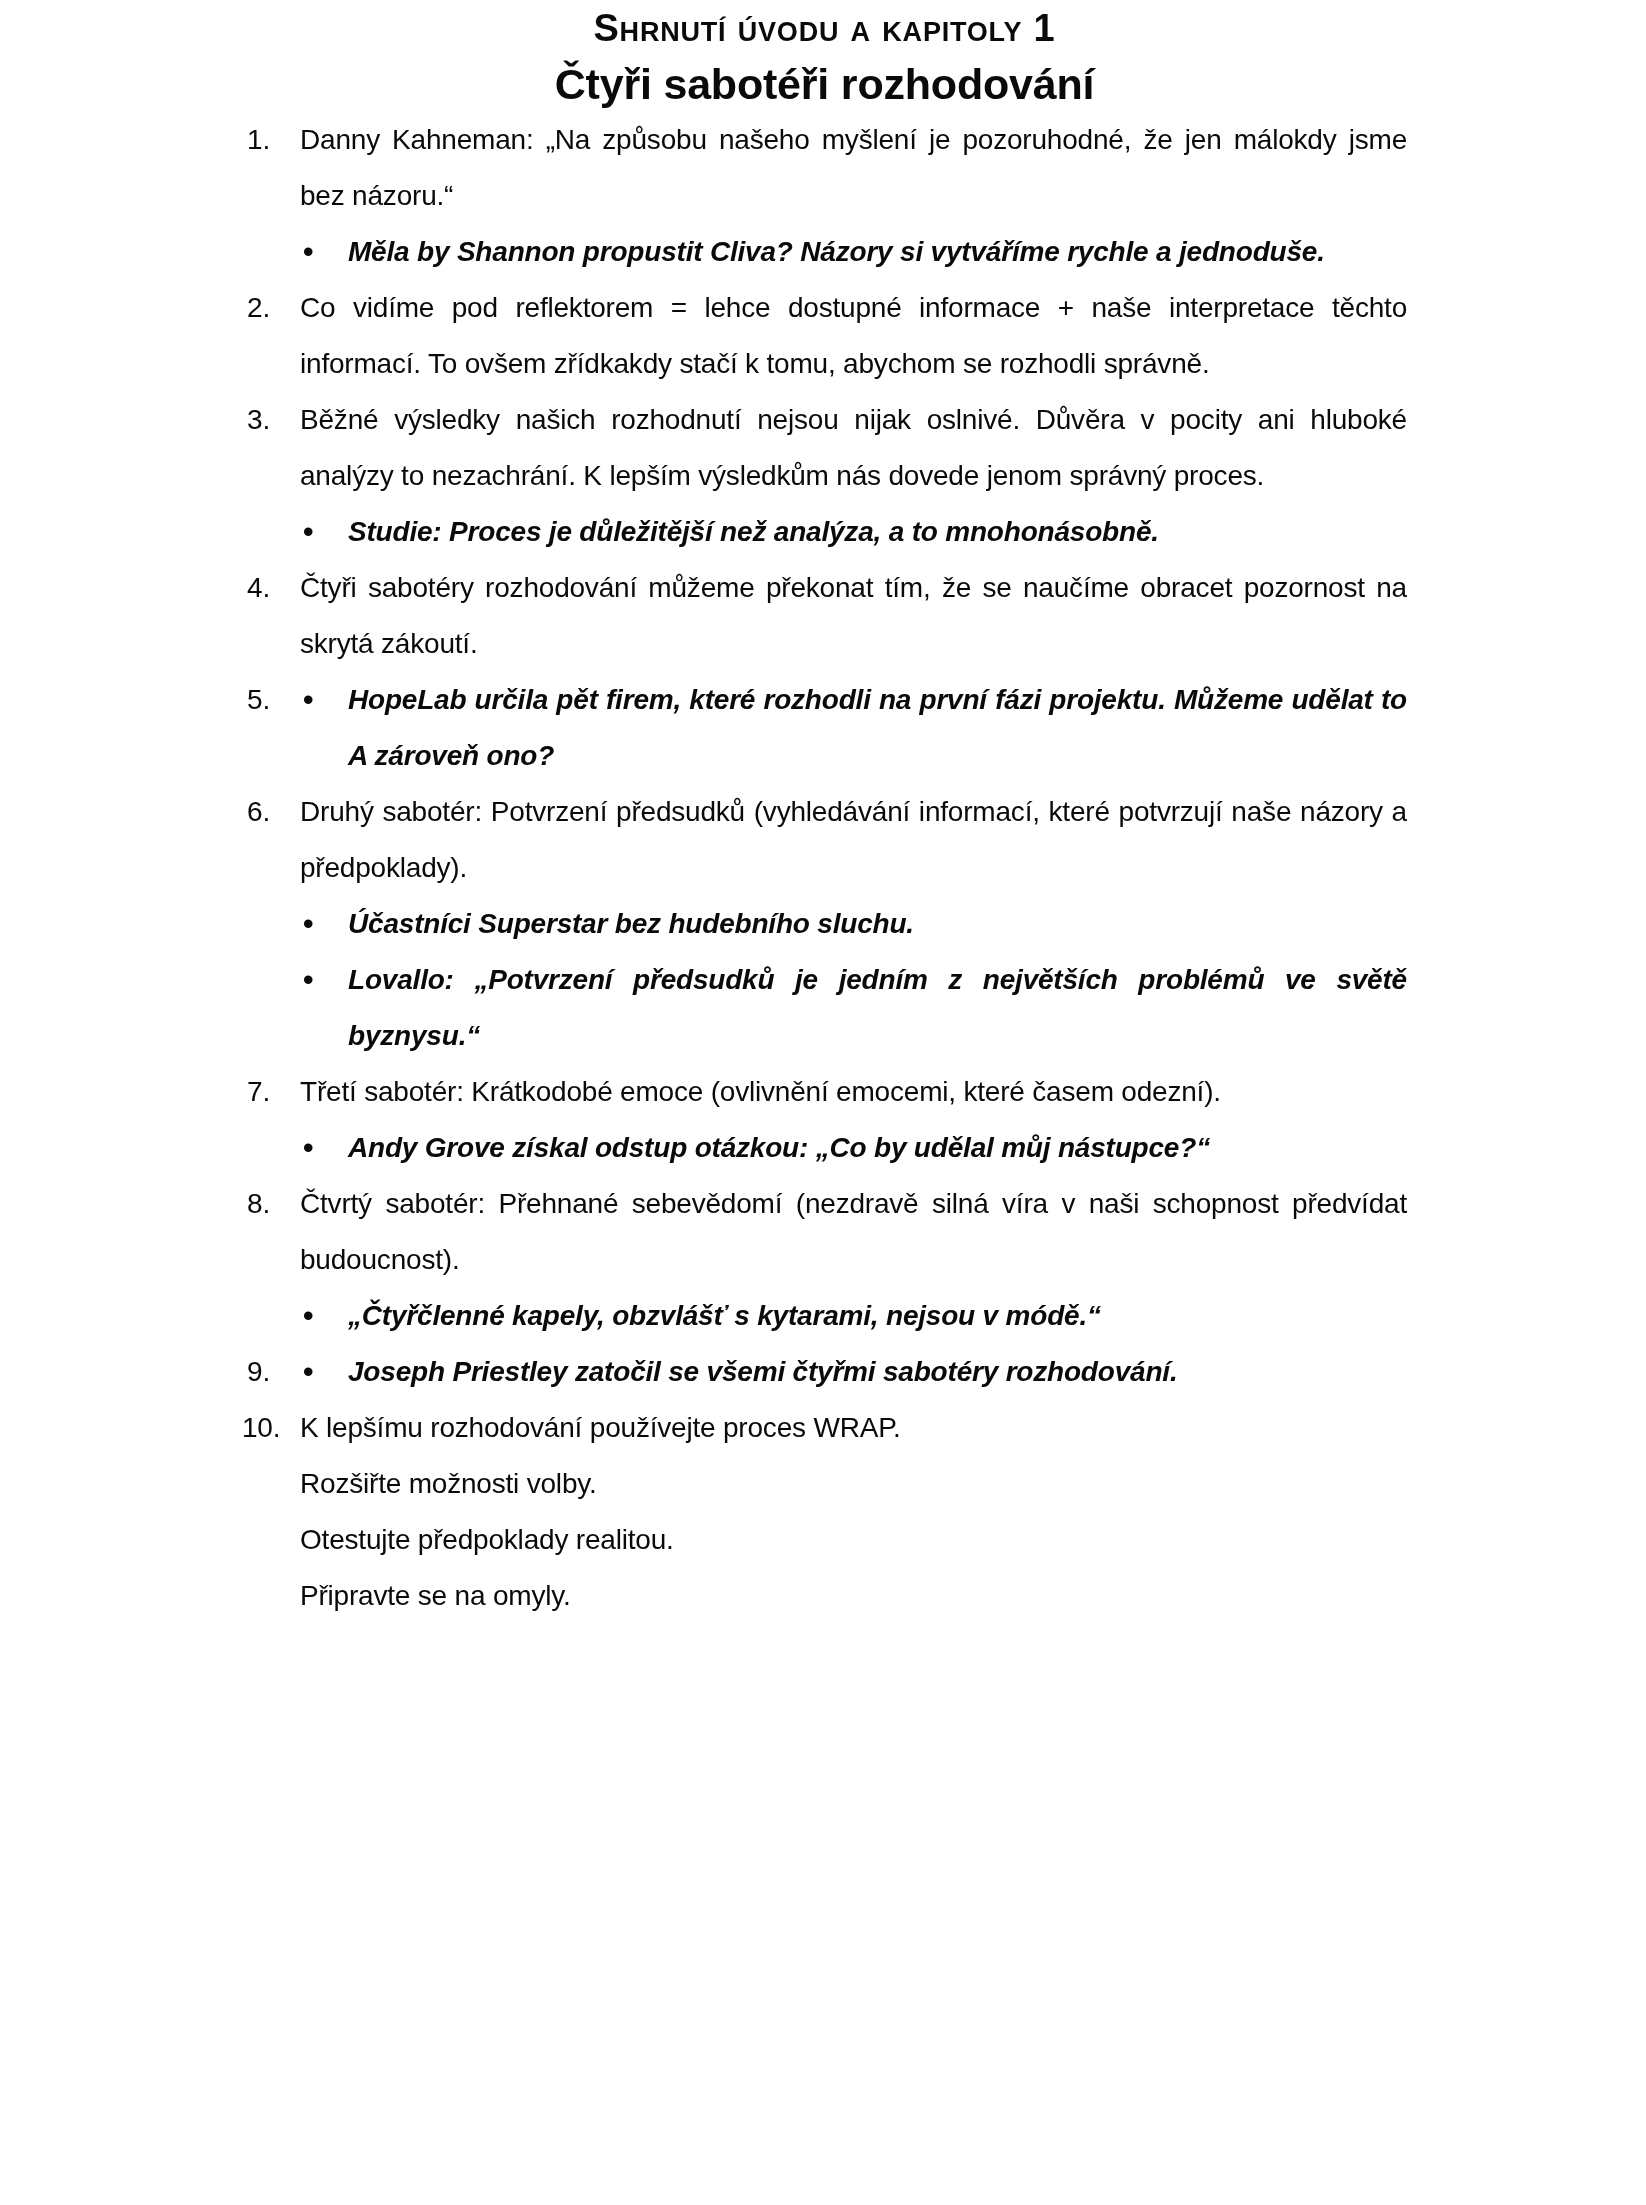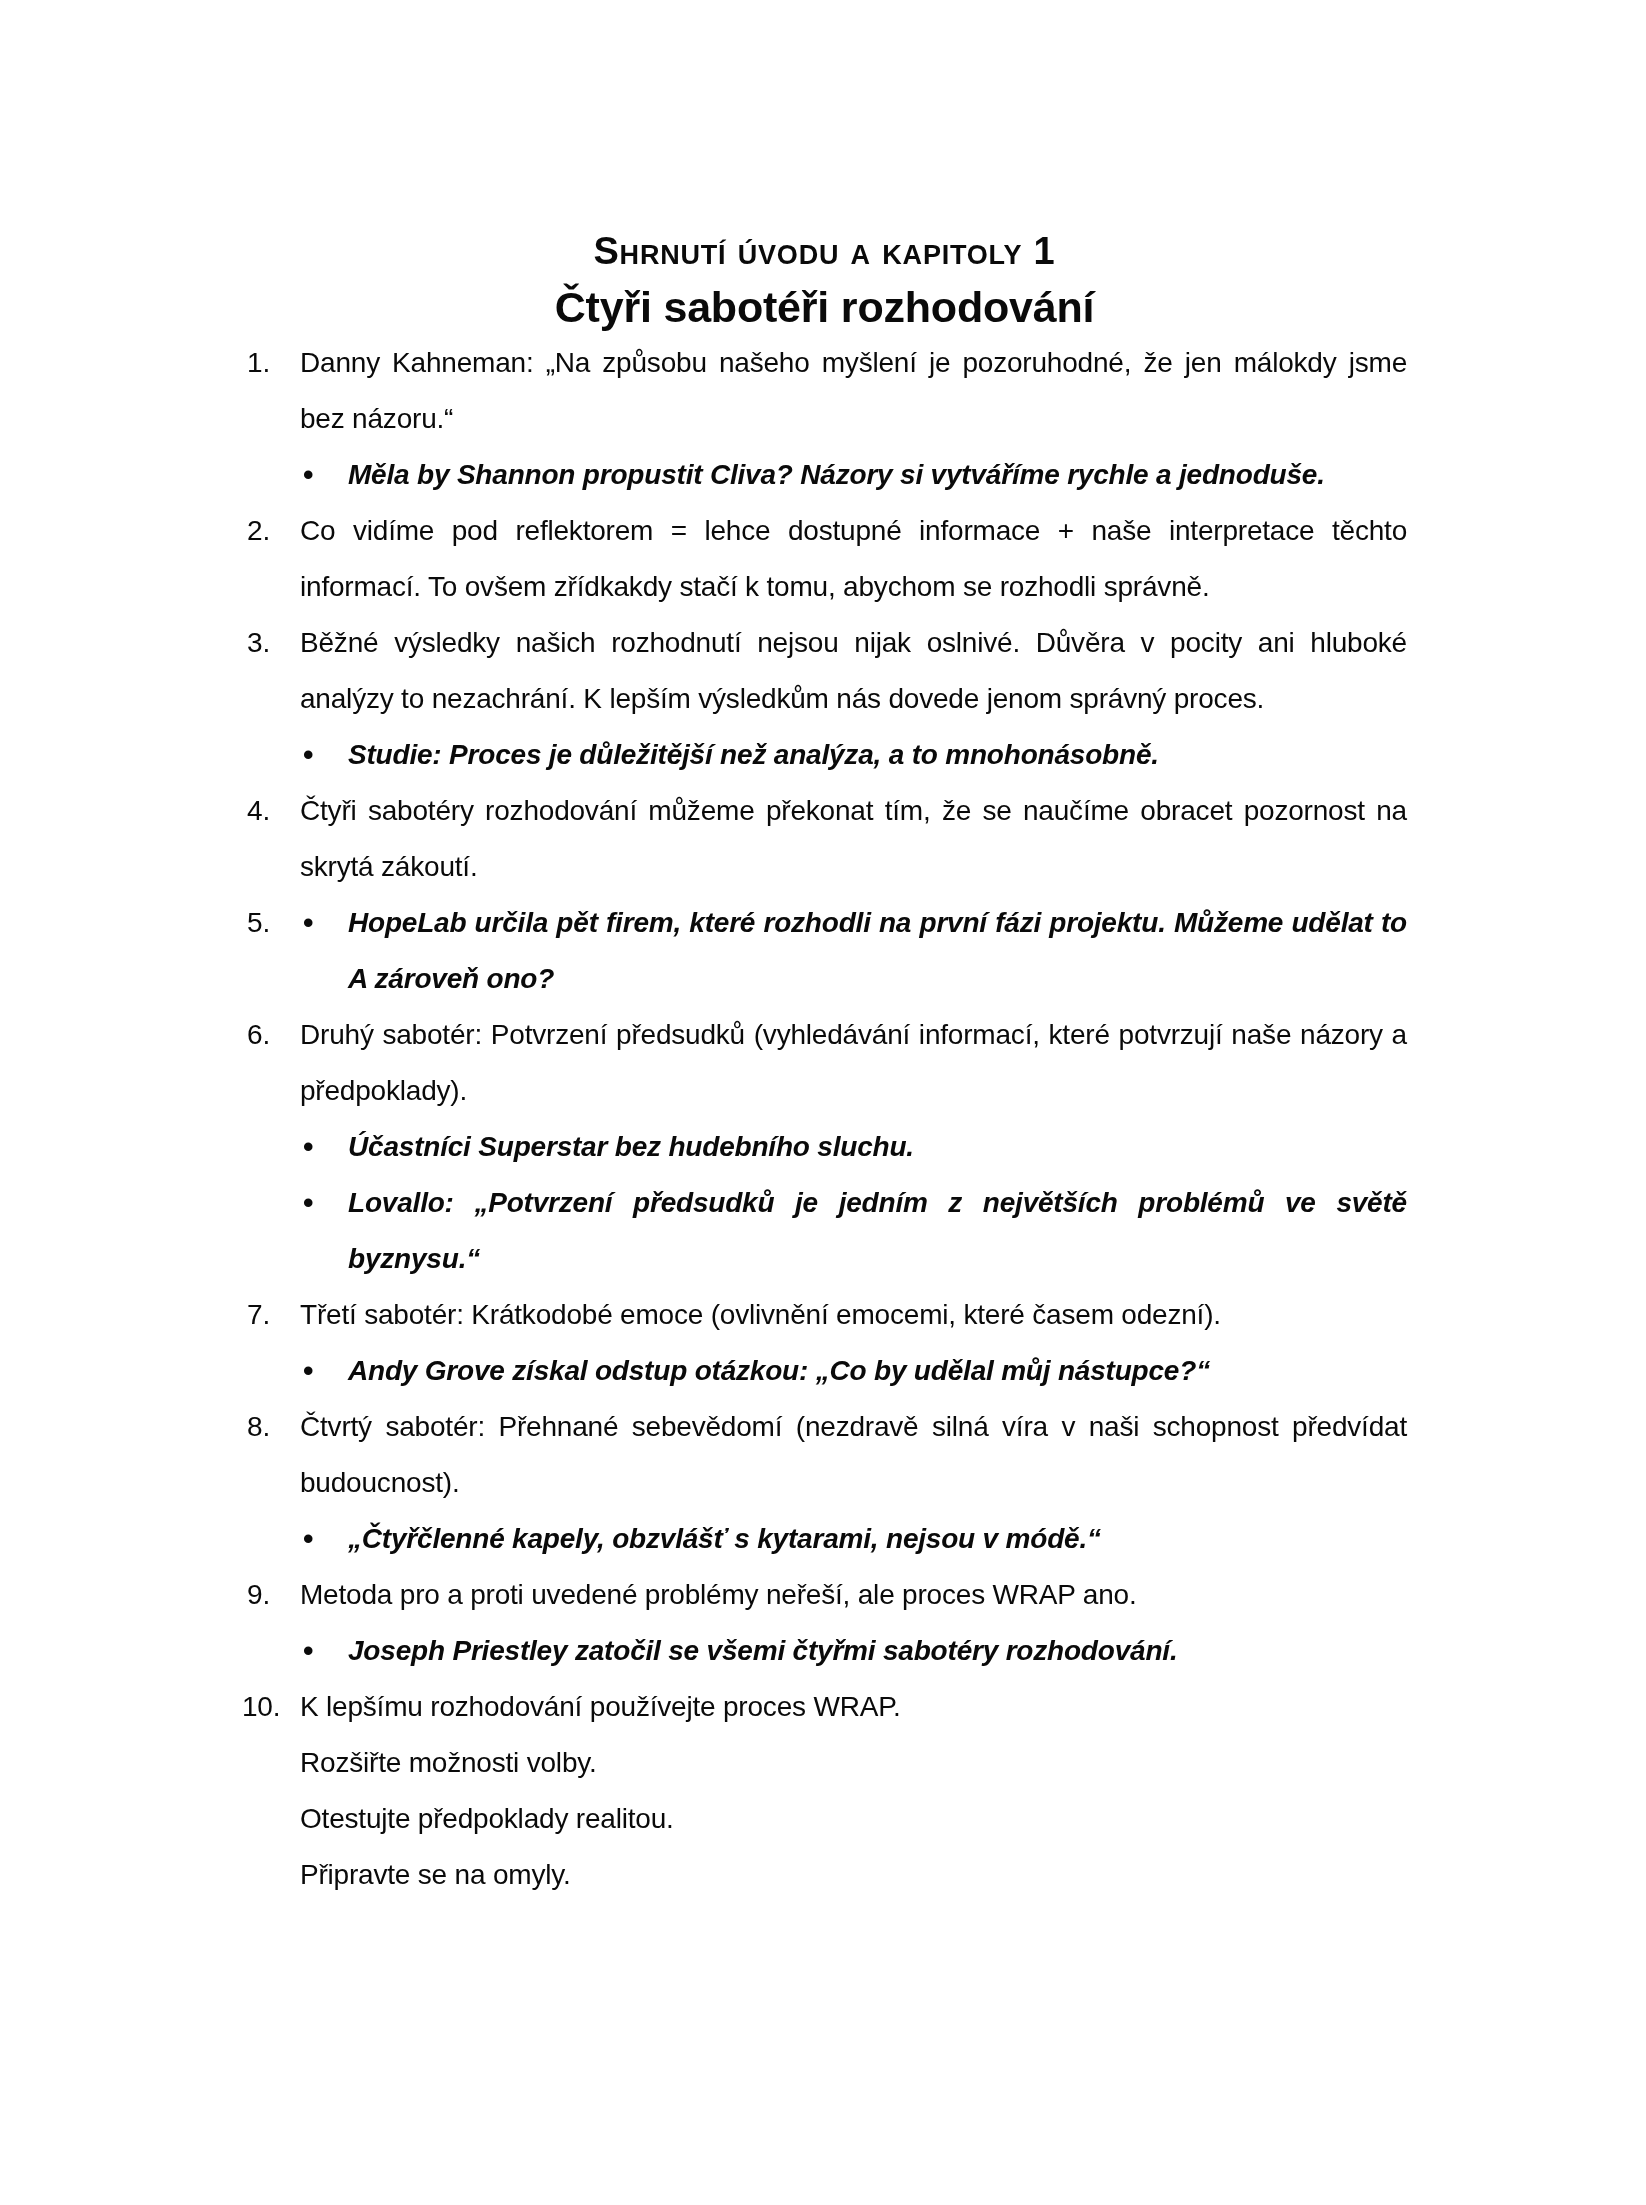--- a/index.html
+++ b/index.html
@@ -12,21 +12,20 @@
     position: relative;
     width: 1646px; height: 2205px;
     background: #ffffff;
     color: #0a0a0a;
     overflow: hidden;
   }
   .content {
     position: absolute;
     left: 242px; top: 0;
     width: 1165px;
-    padding-top: 223px;
     font-size: 28px;
     line-height: 56px;
     letter-spacing: -0.2px;
   }
   .title {
     text-align: center;
     font-variant: small-caps;
     font-weight: 700;
     font-size: 38px;
     letter-spacing: 0.8px;
@@ -120,21 +119,21 @@
     </div>
 
     <div class="item">
       <span class="num">8.</span><span class="itext">Čtvrtý sabotér: Přehnané sebevědomí (nezdravě silná víra v naši schopnost předvídat budoucnost).</span>
     </div>
     <div class="bullet">
       <span class="dot">•</span><span class="btext">„Čtyřčlenné kapely, obzvlášť s kytarami, nejsou v módě.“</span>
     </div>
 
     <div class="item">
-      <span class="num">9.</span><span class="itext">Metoda pro a proti uvedené problémy neřeší, ale proces WRAP ano.</span>
+      <span class="num">9.</span>
     </div>
     <div class="bullet">
       <span class="dot">•</span><span class="btext">Joseph Priestley zatočil se všemi čtyřmi sabotéry rozhodování.</span>
     </div>
 
     <div class="item">
       <span class="num">10.</span><span class="itext">K lepšímu rozhodování používejte proces WRAP.</span>
     </div>
     <div class="plain">Rozšiřte možnosti volby.</div>
     <div class="plain">Otestujte předpoklady realitou.</div>

